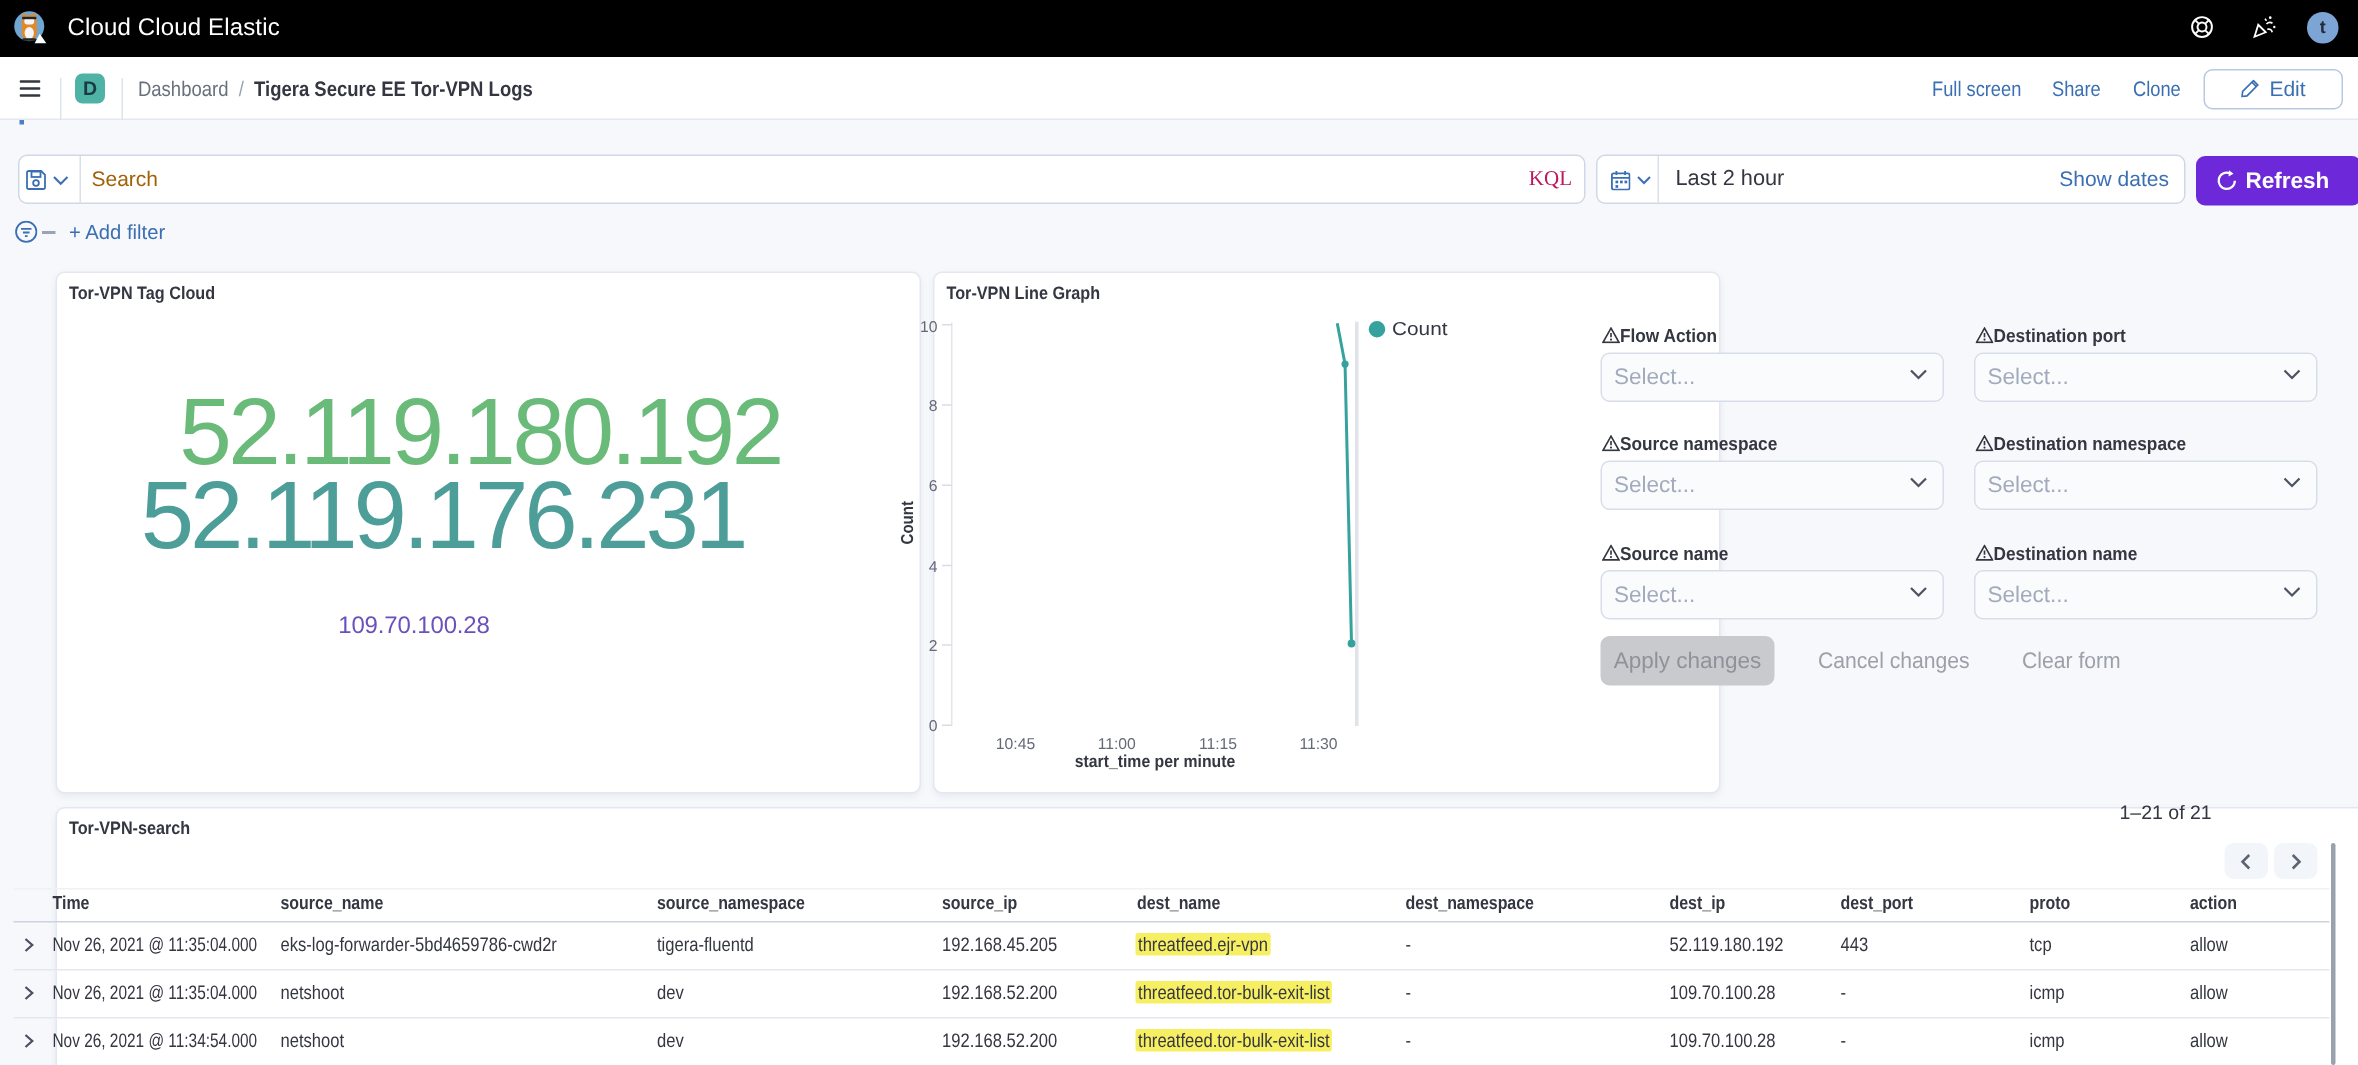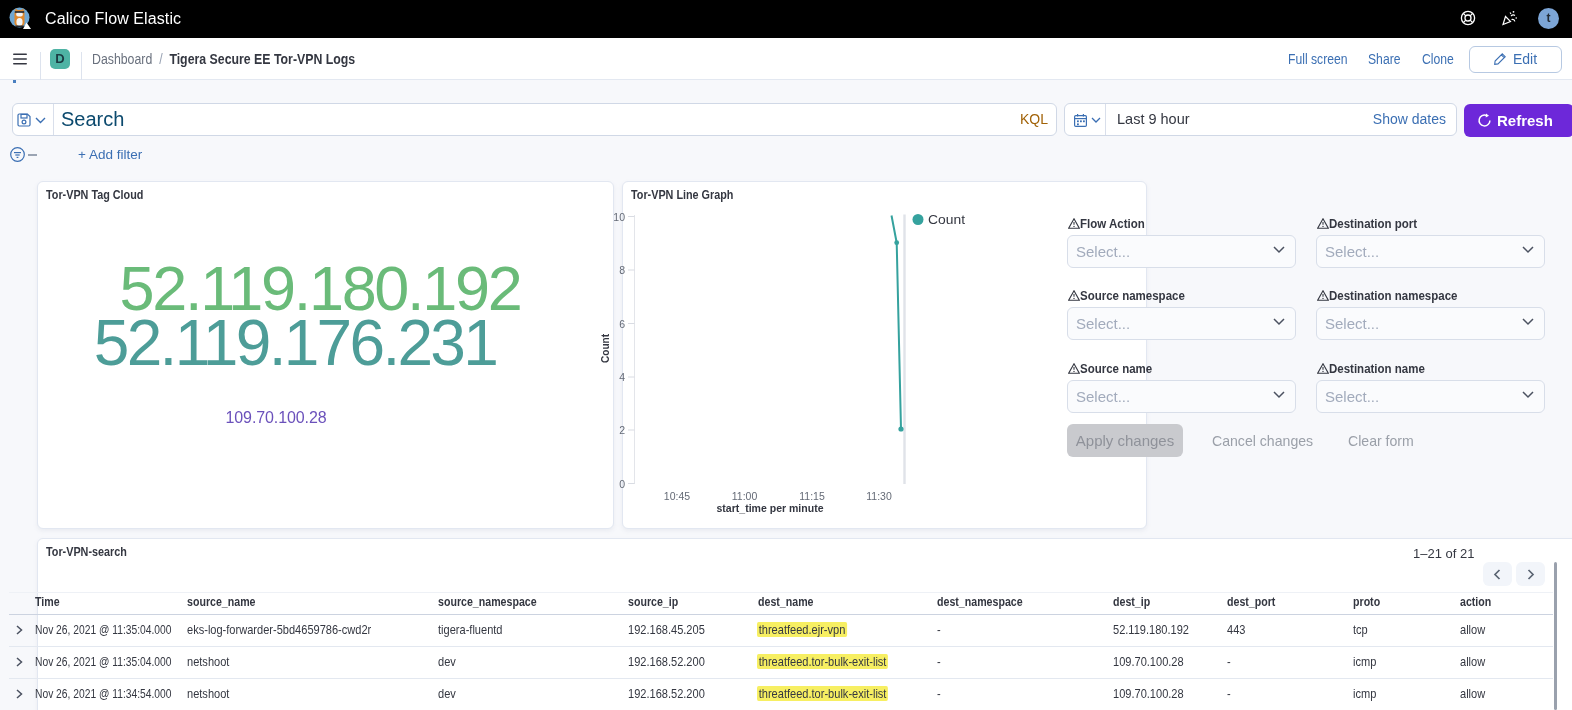--- a/index.html
+++ b/index.html
@@ -19,29 +19,29 @@
 #navrow { position:absolute; left:0; top:38px; width:1572px; height:42px; background:#fff; border-bottom:1px solid #e3e8f1; }
 .vdiv { position:absolute; top:14px; height:28px; width:1px; background:#dde3ee; }
 #dbadge { position:absolute; left:50px; top:11px; width:20px; height:20px; background:#4eb3a4; border-radius:5px; color:#1b3a42; font-size:13px; font-weight:700; text-align:center; line-height:20px; }
 #crumbs { position:absolute; left:92px; top:0; height:42px; line-height:42px; font-size:14px; color:#69707d; transform:scaleX(0.88); transform-origin:0 50%; white-space:nowrap; }
 #crumbs b { color:#343741; font-weight:600; }
 #editbtn { position:absolute; left:1469px; top:45.5px; width:93px; height:27px; border:1px solid #b7c9e2; border-radius:6px; background:#fff; color:#3b6fb3; font-size:14px; font-weight:500; text-align:center; line-height:25px; }
 
 
 #qbar { position:absolute; left:12px; top:103px; width:1045px; height:33px; background:#fff; border:1px solid #d0d8e6; border-radius:6px; }
 #qbar .seg { position:absolute; left:0; top:0; width:41px; height:31px; border-right:1px solid #d9dfeb; }
-#qbar .ph { position:absolute; left:48px; top:0; line-height:31px; color:#0c4a6e; font-size:20px; }
-#qbar .kql { position:absolute; right:8px; top:0; line-height:31px; color:#a16207; font-size:14px; }
+#qbar .ph { position:absolute; left:48px; top:0; line-height:31px; color:#a16207; font-size:14px; }
+#qbar .kql { position:absolute; right:8px; top:0; line-height:31px; color:#be185d; font-size:14px;font-family:Liberation Serif, serif; }
 #dbar { position:absolute; left:1064px; top:103px; width:393px; height:33px; background:#fff; border:1px solid #d0d8e6; border-radius:6px; }
 #dbar .vd { position:absolute; left:40px; top:0; width:1px; height:31px; background:#d9dfeb; }
 #dbar .val { position:absolute; left:52px; top:0; line-height:31px; color:#343741; font-size:14.5px; }
 #dbar .sd { position:absolute; right:10px; top:0; line-height:31px; color:#3b6fb3; font-size:14px; font-weight:500; }
 #refresh { position:absolute; left:1464px; top:104px; width:110px; height:33px; background:#6d28d9; border-radius:6px; color:#fff; }
 #refresh span { position:absolute; left:33px; top:0; line-height:33px; font-size:15px; font-weight:700; }
-#addfilter { position:absolute; left:46px; top:146px; font-size:13.5px; font-weight:500; color:#3b6fb3; line-height:17px;margin-left:32px; }
+#addfilter { position:absolute; left:46px; top:146px; font-size:13.5px; font-weight:500; color:#3b6fb3; line-height:17px; }
 
 
 .panel { position:absolute; background:#fff; border:1px solid #e2e7f1; border-radius:6px; box-shadow:0 2px 4px rgba(140,152,176,.12);margin-left:29px; }
 .ptitle { position:absolute; left:8px; top:6px; font-size:12px; font-weight:700; color:#343741; transform:scaleX(0.9); transform-origin:0 50%; white-space:nowrap; }
 
 
 .tagline { position:absolute; left:8px; width:577px; text-align:center; white-space:nowrap; font-weight:400; }
 #tcap { position:absolute; left:8px; top:503px; width:577px; text-align:center; font-size:13.5px; font-weight:700; color:#343741; }
 
 
@@ -68,21 +68,21 @@
       <circle cx="10.5" cy="11.5" r="10" fill="#6fa7d2"></circle>
       <path d="M5.5 5 L7 2.5 L9 4.5 Z" fill="#e08a2e"></path>
       <path d="M15.5 5 L14 2.5 L12 4.5 Z" fill="#e08a2e"></path>
       <rect x="5.5" y="4" width="10" height="16" rx="3.5" fill="#e0882c"></rect>
       <rect x="7.2" y="6" width="6.6" height="4.4" rx="2" fill="#f3f5f7"></rect>
       <rect x="5.8" y="5.2" width="9.4" height="1.6" fill="#20262e"></rect>
       <ellipse cx="10.5" cy="16" rx="3.1" ry="4" fill="#f3f5f7"></ellipse>
       <rect x="6" y="19.5" width="9" height="1.6" rx="0.8" fill="#20262e"></rect>
       <path d="M14 23 L22 23 L17.5 16.5 Z" fill="#fff"></path>
     </svg>
-    <div id="brand">Calico Flow Elastic</div>
+    <div id="brand">Cloud Cloud Elastic</div>
 
     <svg class="abs" style="left:1460px;top:10px" width="16" height="16" viewBox="0 0 16 16">
       <circle cx="8" cy="8" r="6.6" fill="none" stroke="#fff" stroke-width="1.3"></circle>
       <circle cx="8" cy="8" r="3" fill="none" stroke="#fff" stroke-width="1.3"></circle>
       <line x1="3.5" y1="3.5" x2="5.8" y2="5.8" stroke="#fff" stroke-width="1.2"></line>
       <line x1="12.5" y1="3.5" x2="10.2" y2="5.8" stroke="#fff" stroke-width="1.2"></line>
       <line x1="3.5" y1="12.5" x2="5.8" y2="10.2" stroke="#fff" stroke-width="1.2"></line>
       <line x1="12.5" y1="12.5" x2="10.2" y2="10.2" stroke="#fff" stroke-width="1.2"></line>
     </svg>
 
@@ -139,21 +139,21 @@
       <line x1="9.4" y1="0" x2="9.4" y2="2.6" stroke="#3b6fb3" stroke-width="1.2"></line>
       <rect x="3" y="6.4" width="1.8" height="1.8" fill="#3b6fb3"></rect>
       <rect x="6" y="6.4" width="1.8" height="1.8" fill="#3b6fb3"></rect>
       <rect x="9" y="6.4" width="1.8" height="1.8" fill="#3b6fb3"></rect>
       <rect x="3" y="9.4" width="1.8" height="1.8" fill="#3b6fb3"></rect>
     </svg>
     <svg class="abs" style="left:26px;top:13px" width="10" height="7" viewBox="0 0 10 7">
       <path d="M1 1 L5 5 L9 1" fill="none" stroke="#3b6fb3" stroke-width="1.3"></path>
     </svg>
     <div class="vd"></div>
-    <div class="val">Last 9 hour</div>
+    <div class="val">Last 2 hour</div>
     <div class="sd">Show dates</div>
   </div>
   <div id="refresh">
     <svg class="abs" style="left:13px;top:9px" width="15" height="15" viewBox="0 0 15 15">
       <path d="M12.9 7.5 A5.4 5.4 0 1 1 9.5 2.5" fill="none" stroke="#fff" stroke-width="1.5"></path>
       <path d="M9 0.5 L12 2.8 L8.7 4.6 Z" fill="#fff"></path>
     </svg>
     <span>Refresh</span>
   </div>
   <svg class="abs" style="left:10px;top:147px" width="15" height="15" viewBox="0 0 15 15">
@@ -287,21 +287,21 @@
       </svg>
     </div>
 
   <div id="applybtn">Apply changes</div>
   <div class="ghostbtn" style="left:1212px">Cancel changes</div>
   <div class="ghostbtn" style="left:1348px">Clear form</div>
 
   <div class="panel" style="left:8px;top:537.5px;width:1554px;height:200px">
     <div class="ptitle">Tor-VPN-search</div>
   </div>
-  <div class="abs" style="left:1413px;top:546px;font-size:13px;color:#343741;">1–21 of 21</div>
+  <div class="abs" style="left:1413px;top:534px;font-size:13px;color:#343741;">1–21 of 21</div>
   <div class="pagebtn" style="left:1483px">
     <svg style="margin:7px 0 0 10px" width="8" height="11" viewBox="0 0 8 11">
         <path d="M6.5 1 L2 5.5 L6.5 10" fill="none" stroke="#5a6472" stroke-width="1.7"></path>
       </svg>
   </div>
   <div class="pagebtn" style="left:1516px">
     <svg style="margin:7px 0 0 11px" width="8" height="11" viewBox="0 0 8 11">
         <path d="M1.5 1 L6 5.5 L1.5 10" fill="none" stroke="#5a6472" stroke-width="1.7"></path>
       </svg>
   </div>

